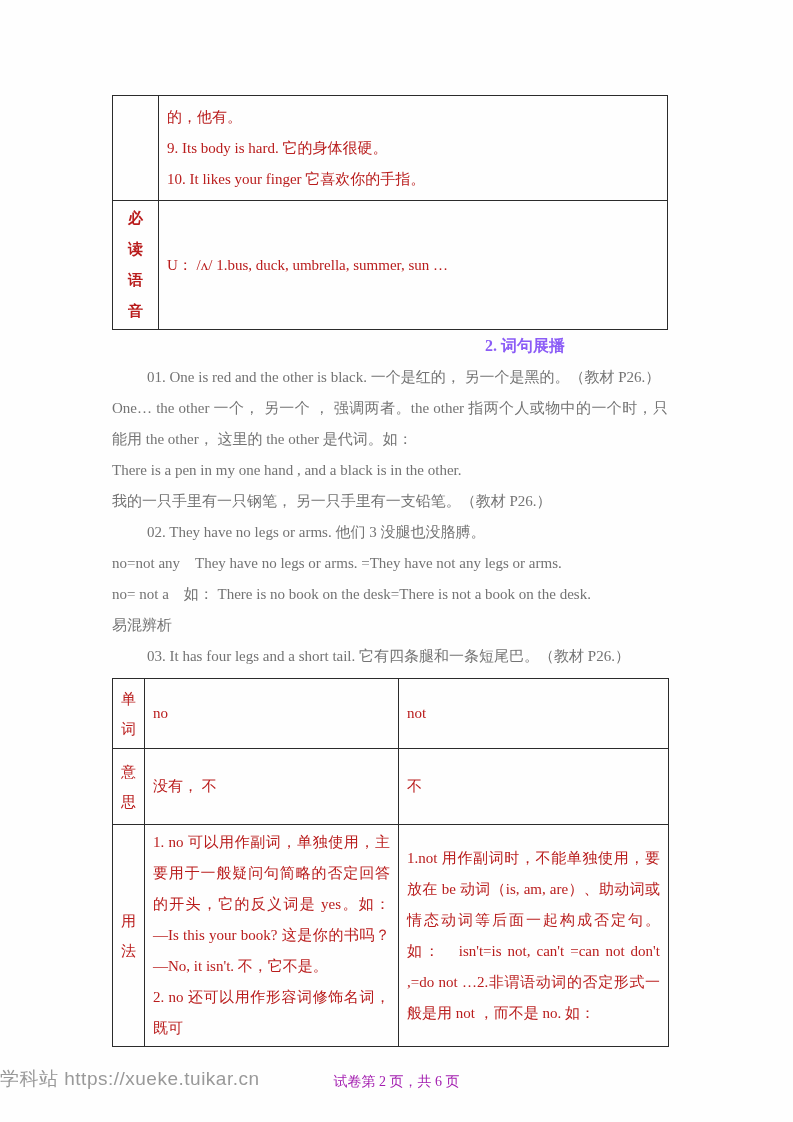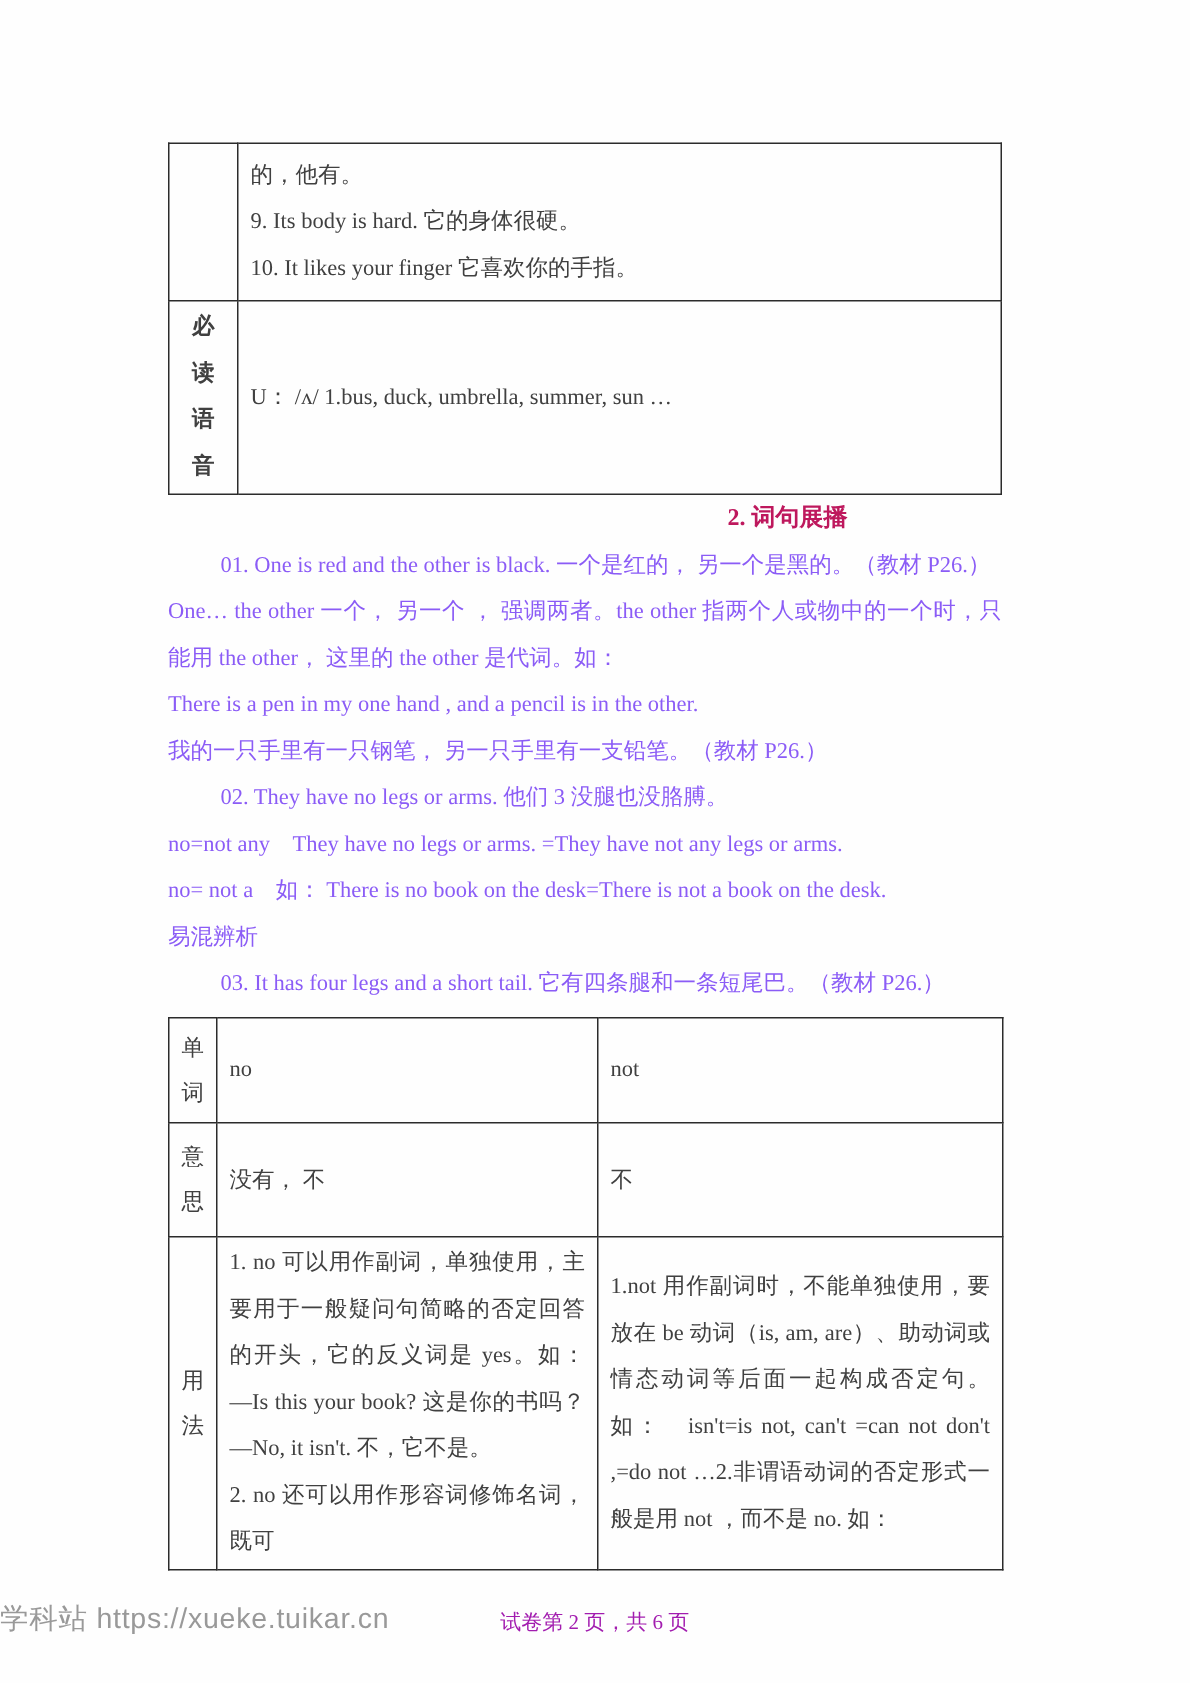--- a/index.html
+++ b/index.html
@@ -16,44 +16,44 @@
     position:absolute;
     left:112px; top:95px;
     width:556px;
   }
   
   .doc-table {
     border-collapse:collapse;
     table-layout:fixed;
     width:556px;
     font-size:15px;
-    color:#404040;
+    color:#b91c1c;
   }
   .doc-table td { border:1px solid #2b2b2b; padding:2px 8px; vertical-align:middle; }
   .t1c1 { width:46px; }
   .t1-r1 { height:105px; }
   .t1-r2 { height:72px; }
   .hcell { text-align:center; font-weight:bold; padding:2px 4px; }
   .hcell p, .ccell p { margin:0; line-height:31px; }
   .ccell p { text-align:left; }
 
   .section-heading {
     margin:0 0 0 373px;
     font-size:16px;
     font-weight:bold;
     line-height:32px;
-    color:#be185d;
+    color:#8b5cf6;
     white-space:nowrap;
   }
   .para {
     margin:0;
     font-size:15px;
     line-height:31px;
     text-align:justify;
-    color:#8b5cf6;
+    color:#737373;
   }
   .para.indent { text-indent:35px; }
 
   .t2 { margin-top:6px; }
   .t2c1 { width:32px; }
   .t2c2 { width:254px; }
   .t2c3 { width:270px; }
   .t2-r1 { height:70px;margin-top:22px; }
   .t2-r2 { height:76px; }
   .t2-r3 { height:200px; }
@@ -113,21 +113,21 @@
             <p>U： /ʌ/ 1.bus, duck, umbrella, summer, sun …</p>
           </td>
         </tr>
       </tbody>
     </table>
 
     <h3 class="section-heading">2. 词句展播</h3>
 
     <p class="para indent">01. One is red and the other is black. 一个是红的， 另一个是黑的。（教材 P26.）</p>
     <p class="para">One… the other 一个， 另一个 ， 强调两者。the other 指两个人或物中的一个时，只能用 the other， 这里的 the other 是代词。如：</p>
-    <p class="para">There is a pen in my one hand , and a pencil is in the other.</p>
+    <p class="para">There is a pen in my one hand , and a black is in the other.</p>
     <p class="para">我的一只手里有一只钢笔， 另一只手里有一支铅笔。（教材 P26.）</p>
     <p class="para indent">02. They have no legs or arms. 他们 3 没腿也没胳膊。</p>
     <p class="para">no=not any　They have no legs or arms. =They have not any legs or arms.</p>
     <p class="para">no= not a　如： There is no book on the desk=There is not a book on the desk.</p>
     <p class="para">易混辨析</p>
     <p class="para indent">03. It has four legs and a short tail. 它有四条腿和一条短尾巴。（教材 P26.）</p>
 
     <table class="doc-table t2">
       <colgroup>
           <col class="t2c1">

